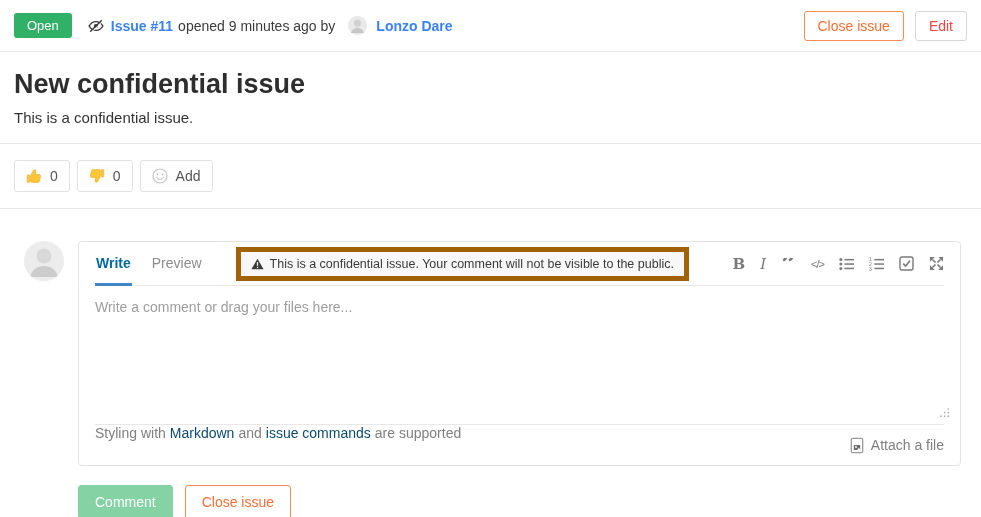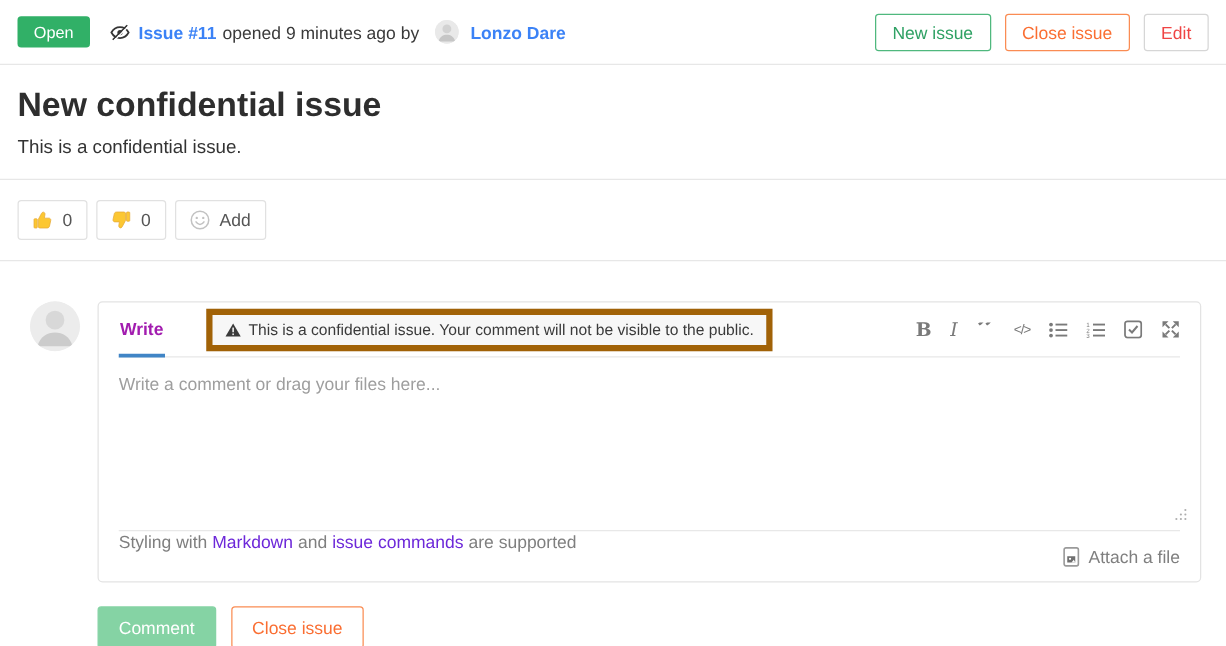--- a/index.html
+++ b/index.html
@@ -38,21 +38,21 @@
   
   .comment-area { display: flex; padding: 32px 20px 0 24px; align-items: flex-start; }
   .big-avatar { width: 40px; height: 40px; border-radius: 50%; overflow: hidden;
     background: #eeeeee; flex: 0 0 auto; margin-right: 14px; }
   .comment-form { flex: 1; border: 1px solid #e3e3e3; border-radius: 4px; background: #fff; }
 
   .form-header { display: flex; align-items: center; margin: 0 16px; height: 44px;
     border-bottom: 1px solid #e8e8e8; }
   .tab { font-size: 14px; color: #8c8c8c; padding: 0 1px; height: 44px; line-height: 42px;
     margin-right: 19px; cursor: pointer; border-bottom: 3px solid transparent; }
-  .tab.active { color: #a21caf; font-weight: bold; border-bottom-color: #4085c6;
+  .tab.active { color: #0369a1; font-weight: bold; border-bottom-color: #4085c6;
     margin-bottom: -1px; }
   .warn-box { display: flex; align-items: center; gap: 6px; background: #f7f7f7;
     border: 5px solid #a16207; font-size: 12.5px; color: #3a3a3a; padding: 5px 10px;
     margin-left: 14px; white-space: nowrap; }
   .md-toolbar { margin-left: auto; display: flex; align-items: center; gap: 15px;
     color: #7a7a7a; }
   .tb-btn { cursor: pointer; display: flex; align-items: center; height: 18px; }
   .tb-bold { font-family: "DejaVu Serif", serif; font-weight: bold; font-size: 15px; }
   .tb-italic { font-family: "DejaVu Serif", serif; font-style: italic; font-size: 15px; }
   .tb-quote { font-family: "DejaVu Serif", serif; font-weight: bold; font-size: 26px;
@@ -61,21 +61,21 @@
 
   .form-body { position: relative; margin: 0 16px; border-bottom: 1px solid #e8e8e8; }
   .comment-input { display: block; width: 100%; height: 138px; border: none; outline: none;
     resize: none; font-family: inherit; font-size: 14px; padding: 13px 0;
     color: #333; background: transparent; }
   .comment-input::placeholder { color: #9e9e9e; }
   .resize-grip { position: absolute; right: -6px; bottom: 2px; }
 
   .form-footer { display: flex; margin: 0 16px; height: 40px;
     font-size: 14px; color: #7f7f7f; }
-  .form-footer a { color: #6d28d9; text-decoration: none; cursor: pointer; }
+  .form-footer a { color: #0c4a6e; text-decoration: none; cursor: pointer; }
   .footer-text { display: flex; gap: 4px; }
   .attach { margin-left: auto; display: flex; align-items: center; gap: 6px; color: #7f7f7f;
     cursor: pointer; }
 
   
   .form-actions { padding: 19px 0 0 78px; display: flex; gap: 12px; }
   .btn-comment { background: #85d3a4; border: 1px solid #85d3a4; color: #ffffff;
     font-size: 14px; padding: 8px 16px; border-radius: 3px; font-family: inherit; }
   .btn-close { background: #fff; border: 1px solid #fa8c53; color: #fa6e32;
     font-size: 14px; padding: 8px 16px; border-radius: 3px; cursor: pointer;
@@ -100,21 +100,20 @@
     <span class="mini-avatar">
       <svg width="19" height="19" viewBox="0 0 40 40">
         <circle cx="20" cy="20" r="20" fill="#e9e9e9"></circle>
         <circle cx="20" cy="15" r="7.5" fill="#d2d2d2"></circle>
         <path d="M6 36c2-8 8-11 14-11s12 3 14 11z" fill="#c6c6c6"></path>
       </svg>
     </span>
     <span class="bold">Lonzo Dare</span>
   </span>
   <span class="header-actions">
-    <button class="btn btn-green-outline">New issue</button>
     <button class="btn btn-orange-outline">Close issue</button>
     <button class="btn btn-default">Edit</button>
   </span>
 </div>
 <hr class="divider">
 
 <div class="title-block">
   <div class="issue-title">New confidential issue</div>
   <div class="issue-desc">This is a confidential issue.</div>
 </div>
@@ -158,20 +157,21 @@
     <svg width="40" height="40" viewBox="0 0 40 40">
       <circle cx="20" cy="20" r="20" fill="#ececec"></circle>
       <circle cx="20" cy="15" r="7.5" fill="#d8d8d8"></circle>
       <path d="M6 36c2-8 8-11 14-11s12 3 14 11z" fill="#cccccc"></path>
     </svg>
   </span>
 
   <div class="comment-form">
     <div class="form-header">
       <span class="tab active">Write</span>
+      <span class="tab">Preview</span>
       <span class="warn-box">
         <span style="display:flex;">
           <svg width="13" height="12" viewBox="0 0 16 14">
             <path d="M8 0.5 15.5 13.5 H0.5 Z" fill="#3a3a3a"></path>
             <rect x="7.25" y="4.6" width="1.5" height="4.6" fill="#f7f7f7"></rect>
             <rect x="7.25" y="10.4" width="1.5" height="1.6" fill="#f7f7f7"></rect>
           </svg>
         </span>
         <span>This is a confidential issue. Your comment will not be visible to the public.</span>
       </span>

